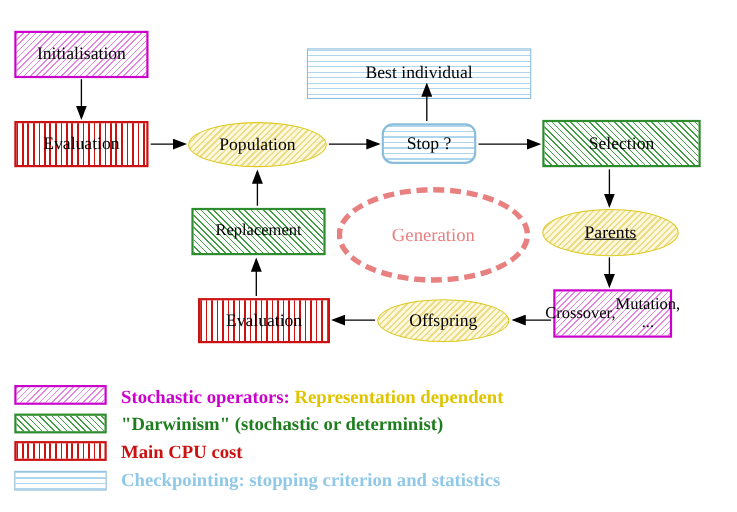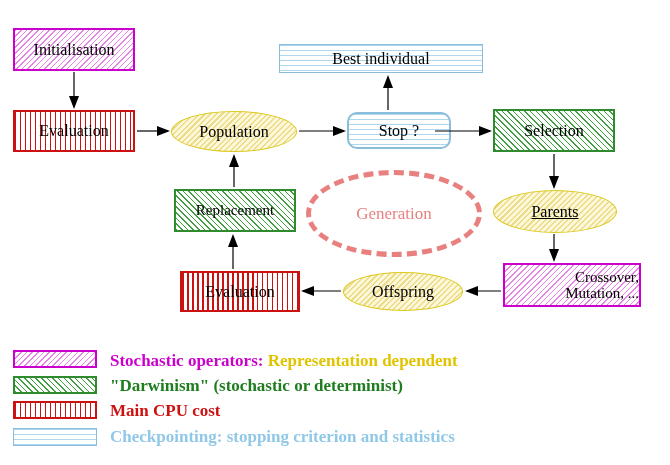--- a/index.html
+++ b/index.html
@@ -102,29 +102,29 @@
 <body>
 
 <div id="canvas">
 
   <div class="node fill-magenta" style="left:13px; top:28px; width:122px; height:43px;">Initialisation</div>
 
   <div class="node fill-redstripe" style="left:13px; top:110px; width:122px; height:42px;">Evaluation</div>
 
   <div class="node fill-yellow ellipse" style="left:171px; top:111px; width:126px; height:41px;">Population</div>
 
-  <div class="node fill-cyanlines rounded" style="left:347px; top:112px; width:104px; height:37px;">Stop ?</div>
+  <div class="node fill-cyanlines rounded" style="left:347px; top:112px; width:86px; height:37px;">Stop ?</div>
 
-  <div class="node fill-cyanlines" style="left:279px; top:44px; width:204px; height:29px; border-width:1.5px;">Best individual</div>
+  <div class="node fill-cyanlines" style="left:279px; top:44px; width:204px; height:46px; border-width:1.5px;">Best individual</div>
 
-  <div class="node fill-green" style="left:493px; top:109px; width:122px; height:43px;">Selection</div>
+  <div class="node fill-green" style="left:493px; top:109px; width:144px; height:43px;">Selection</div>
 
   <div class="node fill-yellow ellipse" style="left:493px; top:190px; width:124px; height:43px;text-decoration:underline;">Parents</div>
 
-  <div class="node fill-magenta small-label" style="left:503px; top:263px; width:138px; height:44px; flex-direction:column;align-items:flex-end;">
+  <div class="node fill-magenta small-label" style="left:503px; top:263px; width:108px; height:44px; flex-direction:row;">
     <span>Crossover,</span>
     <span>Mutation, ...</span>
   </div>
 
   <div class="node fill-yellow ellipse" style="left:343px; top:272px; width:120px; height:39px;text-align:right;">Offspring</div>
 
   <div class="node fill-redstripe" style="left:180px; top:271px; width:120px; height:41px;">Evaluation</div>
 
   <div class="node fill-green small-label" style="left:174px; top:189px; width:122px; height:43px;">Replacement</div>
 

